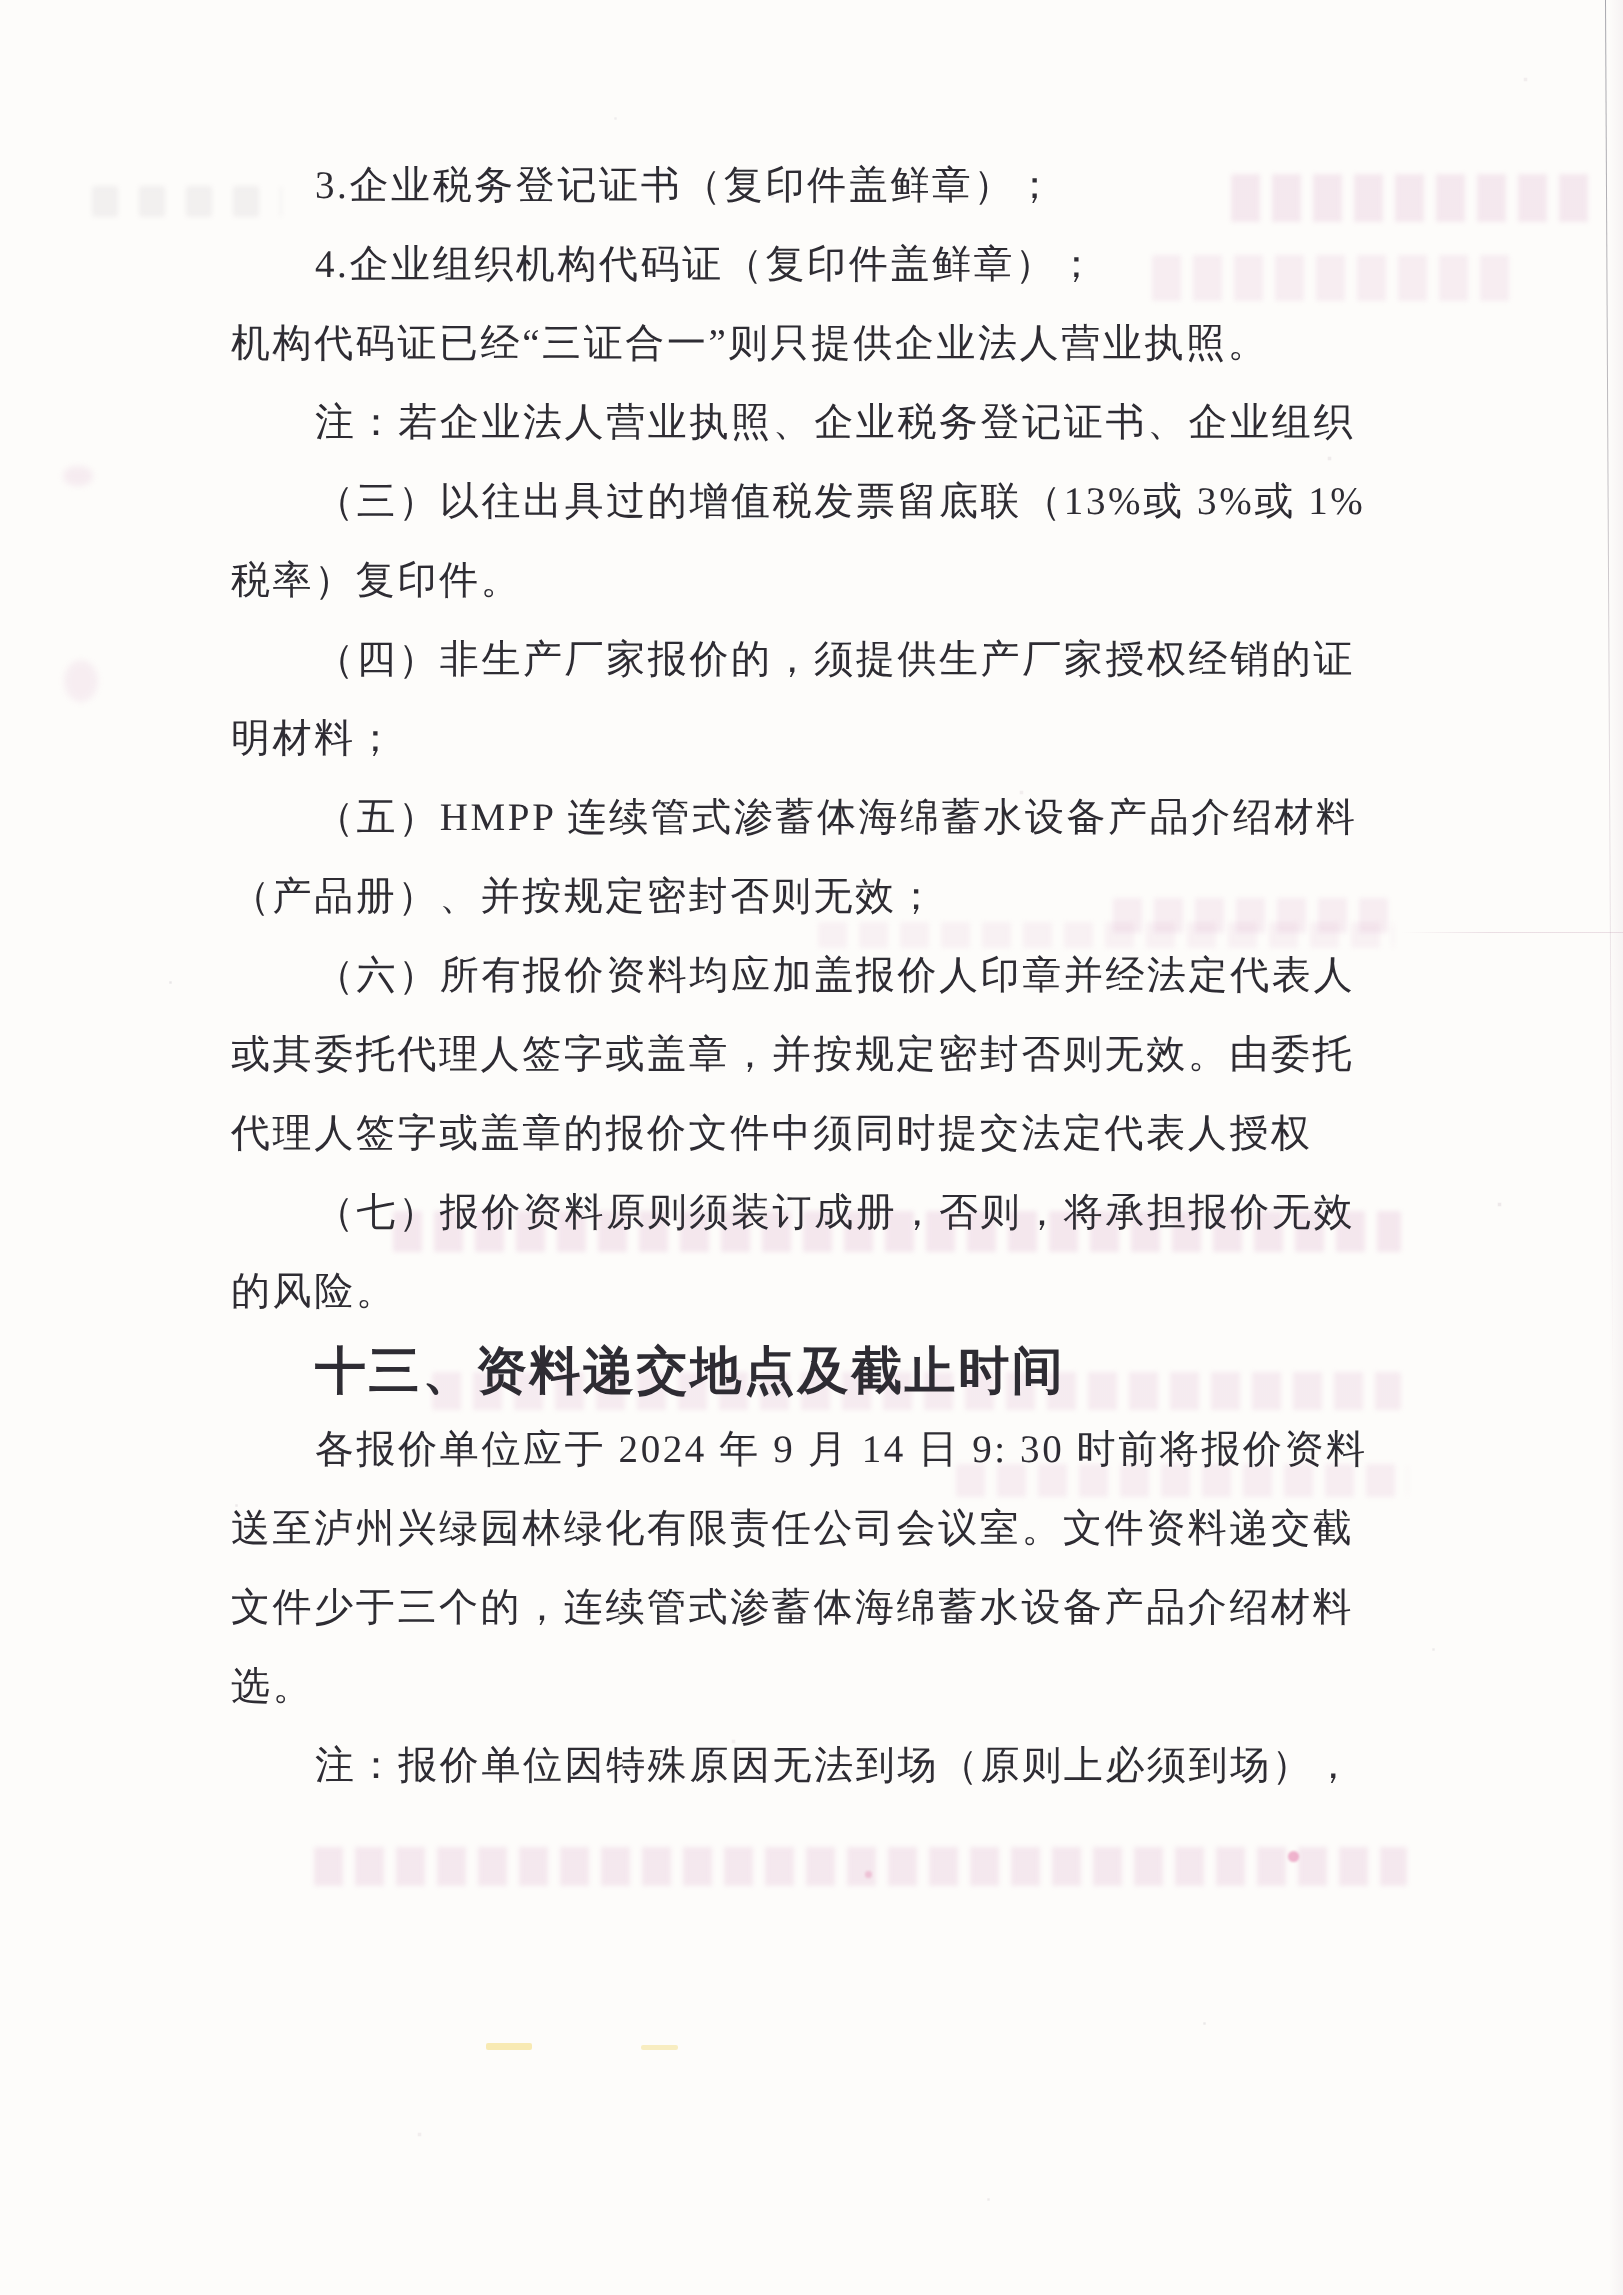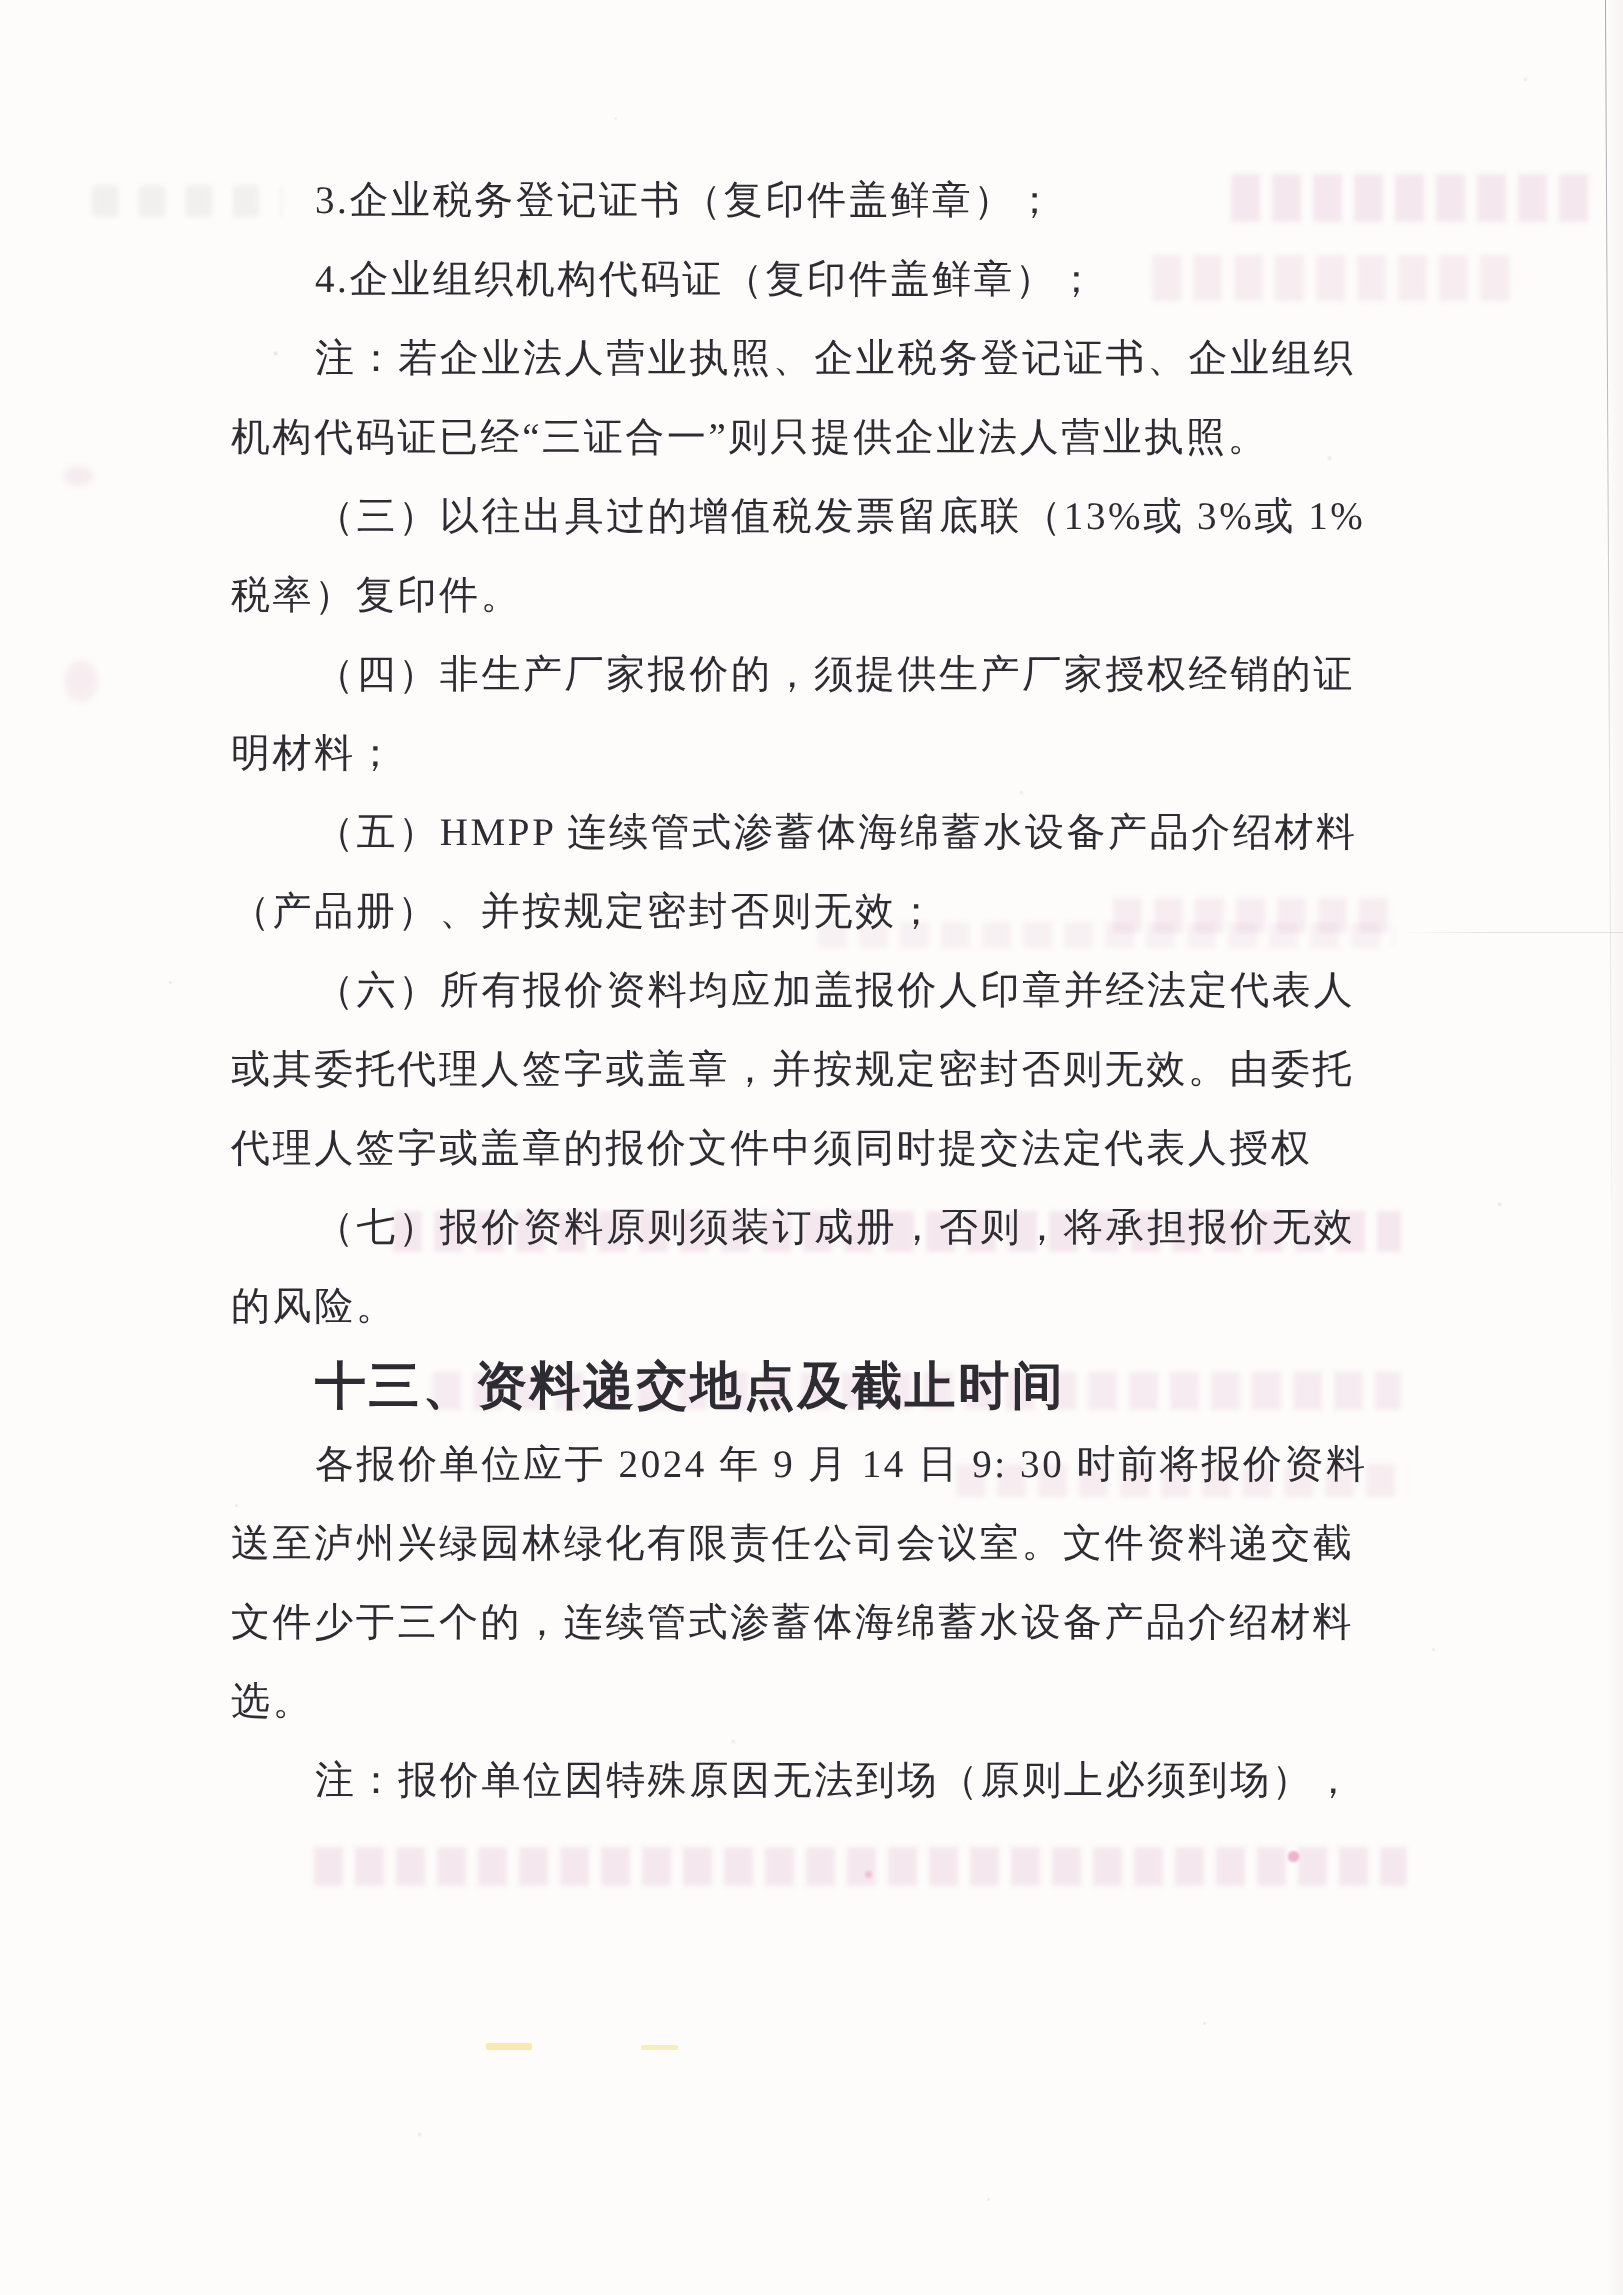--- a/index.html
+++ b/index.html
@@ -9,21 +9,21 @@
     height: 2295px;
     background: #fdfcfa;
     overflow: hidden;
     font-family: "Liberation Serif", "DejaVu Serif", serif;
     color: #2e2c33;
   }
   
   #doc {
     position: absolute;
     left: 231px;
-    top: 161px;
+    top: 146px;
     width: 1191px;
   }
   .ln {
     height: 79px;
     line-height: 79px;
     font-size: 39px;
     letter-spacing: 2.6px;
     white-space: nowrap;
     text-rendering: geometricPrecision;
   }
@@ -139,22 +139,22 @@
   <div class="ydash" style="left:641px; top:2045px; width:37px; height:5.2px; opacity:.8;"></div>
 
   <div id="scanline-v"></div>
   <div id="scanline-h"></div>
   <div id="edge-right"></div>
   <div id="speckles"></div>
 
   <main id="doc">
     <div class="ln ind">3.企业税务登记证书（复印件盖鲜章）；</div>
     <div class="ln ind">4.企业组织机构代码证（复印件盖鲜章）；</div>
+    <div class="ln">机构代码证已经“三证合一”则只提供企业法人营业执照。</div>
     <div class="ln ind">注：若企业法人营业执照、企业税务登记证书、企业组织</div>
-    <div class="ln">机构代码证已经“三证合一”则只提供企业法人营业执照。</div>
     <div class="ln ind">（三）以往出具过的增值税发票留底联（13%或 3%或 1%</div>
     <div class="ln">税率）复印件。</div>
     <div class="ln ind">（四）非生产厂家报价的，须提供生产厂家授权经销的证</div>
     <div class="ln">明材料；</div>
     <div class="ln ind">（五）HMPP 连续管式渗蓄体海绵蓄水设备产品介绍材料</div>
     <div class="ln">（产品册）、并按规定密封否则无效；</div>
     <div class="ln ind">（六）所有报价资料均应加盖报价人印章并经法定代表人</div>
     <div class="ln">或其委托代理人签字或盖章，并按规定密封否则无效。由委托</div>
     <div class="ln">代理人签字或盖章的报价文件中须同时提交法定代表人授权</div>
     <div class="ln ind">（七）报价资料原则须装订成册，否则，将承担报价无效</div>

